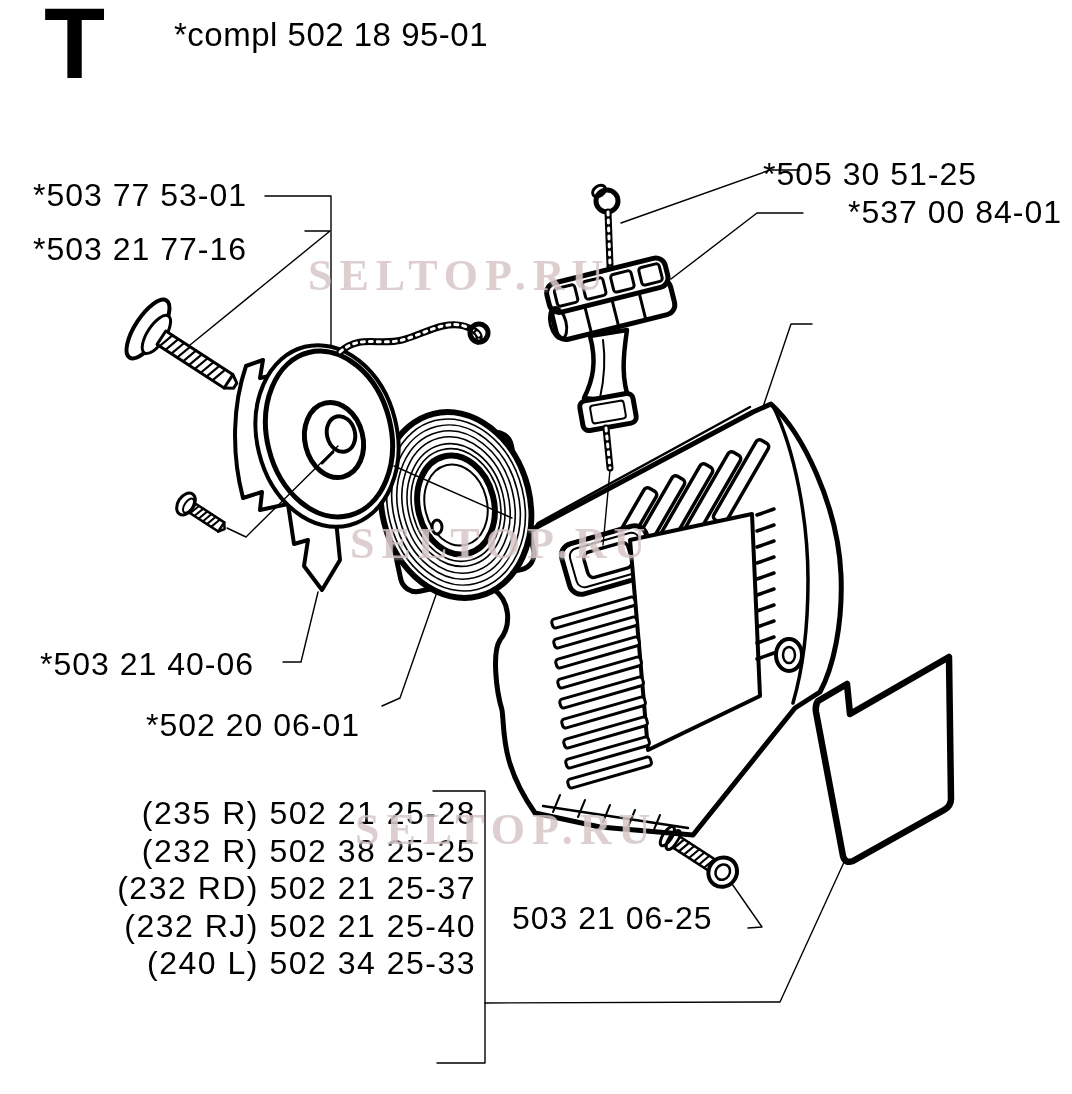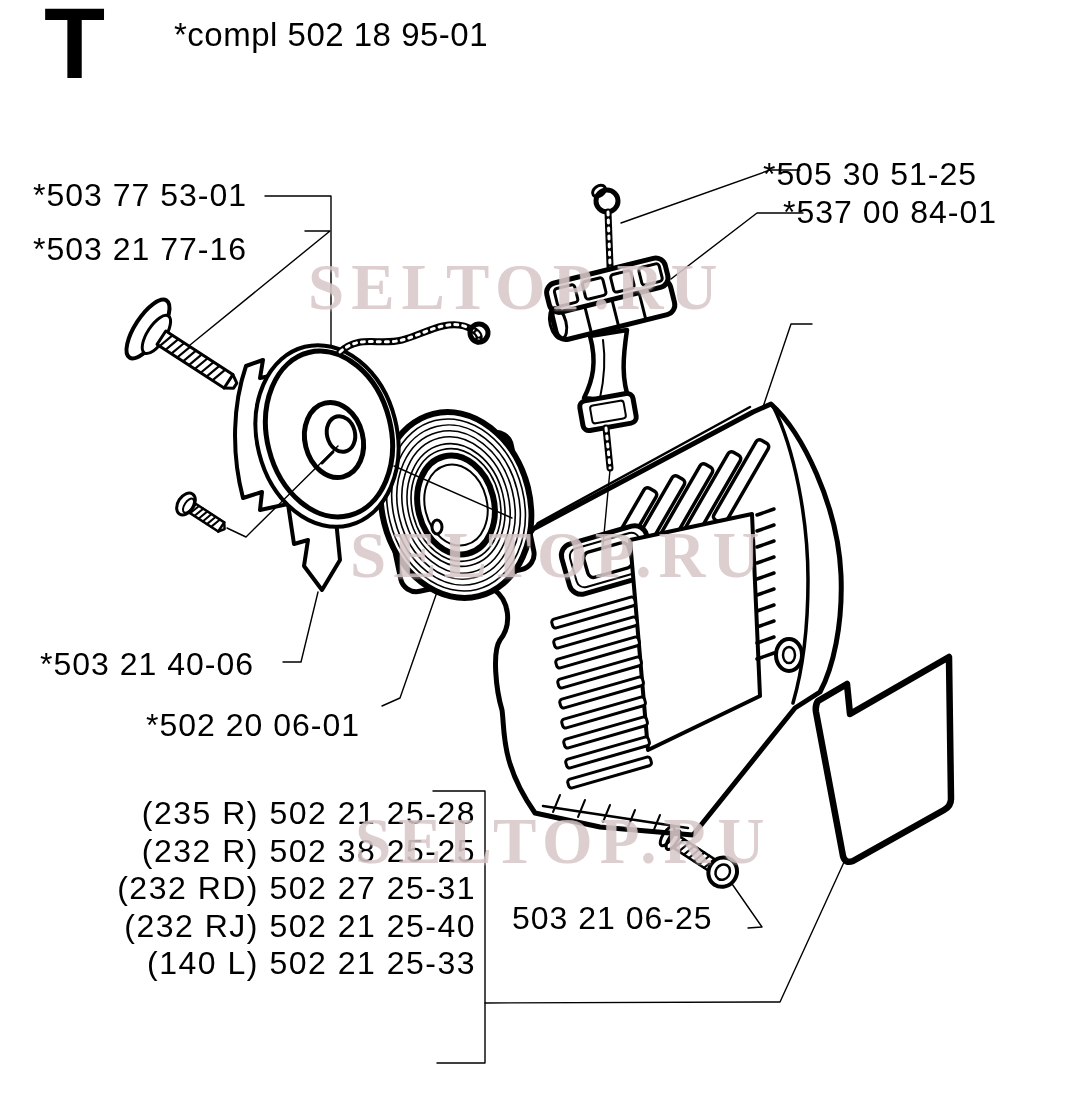--- a/index.html
+++ b/index.html
@@ -5,21 +5,21 @@
   html,body{margin:0;padding:0;background:#ffffff;}
   #canvas{position:relative;width:1072px;height:1094px;background:#ffffff;overflow:hidden;
           font-family:"Liberation Sans",sans-serif;color:#000;}
   #diagram-svg{position:absolute;left:0;top:0;}
   .lbl{position:absolute;font-size:32px;letter-spacing:1px;white-space:nowrap;line-height:1.1;}
   .section-letter{position:absolute;left:44px;top:-14px;font-size:100px;font-weight:bold;}
   .page-title{position:absolute;left:174px;top:16px;font-size:33px;font-weight:normal;letter-spacing:0.5px;white-space:nowrap;}
   .variant-list{position:absolute;left:80px;top:795px;width:396px;text-align:right;
                 font-size:32px;letter-spacing:1.5px;line-height:37.6px;white-space:nowrap;}
   .watermark{position:absolute;font-family:"Liberation Serif",serif;font-weight:bold;
-             font-size:65px;letter-spacing:7px;color:rgba(214,196,196,0.82);
+             font-size:44px;letter-spacing:7px;color:rgba(214,196,196,0.82);
              text-shadow:0 2px 2px rgba(255,255,255,0.35);white-space:nowrap;pointer-events:none;}
 </style>
 </head>
 <body>
 
 <div id="canvas">
 
   <svg id="diagram-svg" width="1072" height="1094" viewBox="0 0 1072 1094">
     <g stroke="#000" fill="none" stroke-linecap="round" stroke-linejoin="round">
 
@@ -217,30 +217,30 @@
       </g>
     </g>
   </svg>
 
   <div class="section-letter">T</div>
   <div class="page-title">*compl 502 18 95-01</div>
 
   <div class="lbl" style="left:33px;top:178px">*503 77 53-01</div>
   <div class="lbl" style="left:33px;top:232px">*503 21 77-16</div>
   <div class="lbl" style="left:763px;top:157px">*505 30 51-25</div>
-  <div class="lbl" style="left:783px;top:195px">*537 00 84-01</div>
+  <div class="lbl" style="left:848px;top:195px">*537 00 84-01</div>
   <div class="lbl" style="left:40px;top:647px">*503 21 40-06</div>
   <div class="lbl" style="left:146px;top:708px">*502 20 06-01</div>
   <div class="lbl" style="left:512px;top:901px">503 21 06-25</div>
 
   <div class="variant-list">
     <div>(235 R) 502 21 25-28</div>
     <div>(232 R) 502 38 25-25</div>
-    <div>(232 RD) 502 27 25-31</div>
+    <div>(232 RD) 502 21 25-37</div>
     <div>(232 RJ) 502 21 25-40</div>
-    <div>(140 L) 502 21 25-33</div>
+    <div>(240 L) 502 34 25-33</div>
   </div>
 
   <div class="watermark" style="left:308px;top:250px">SELTOP.RU</div>
   <div class="watermark" style="left:350px;top:518px">SELTOP.RU</div>
   <div class="watermark" style="left:355px;top:804px">SELTOP.RU</div>
 
 </div>
 
 </body></html>

